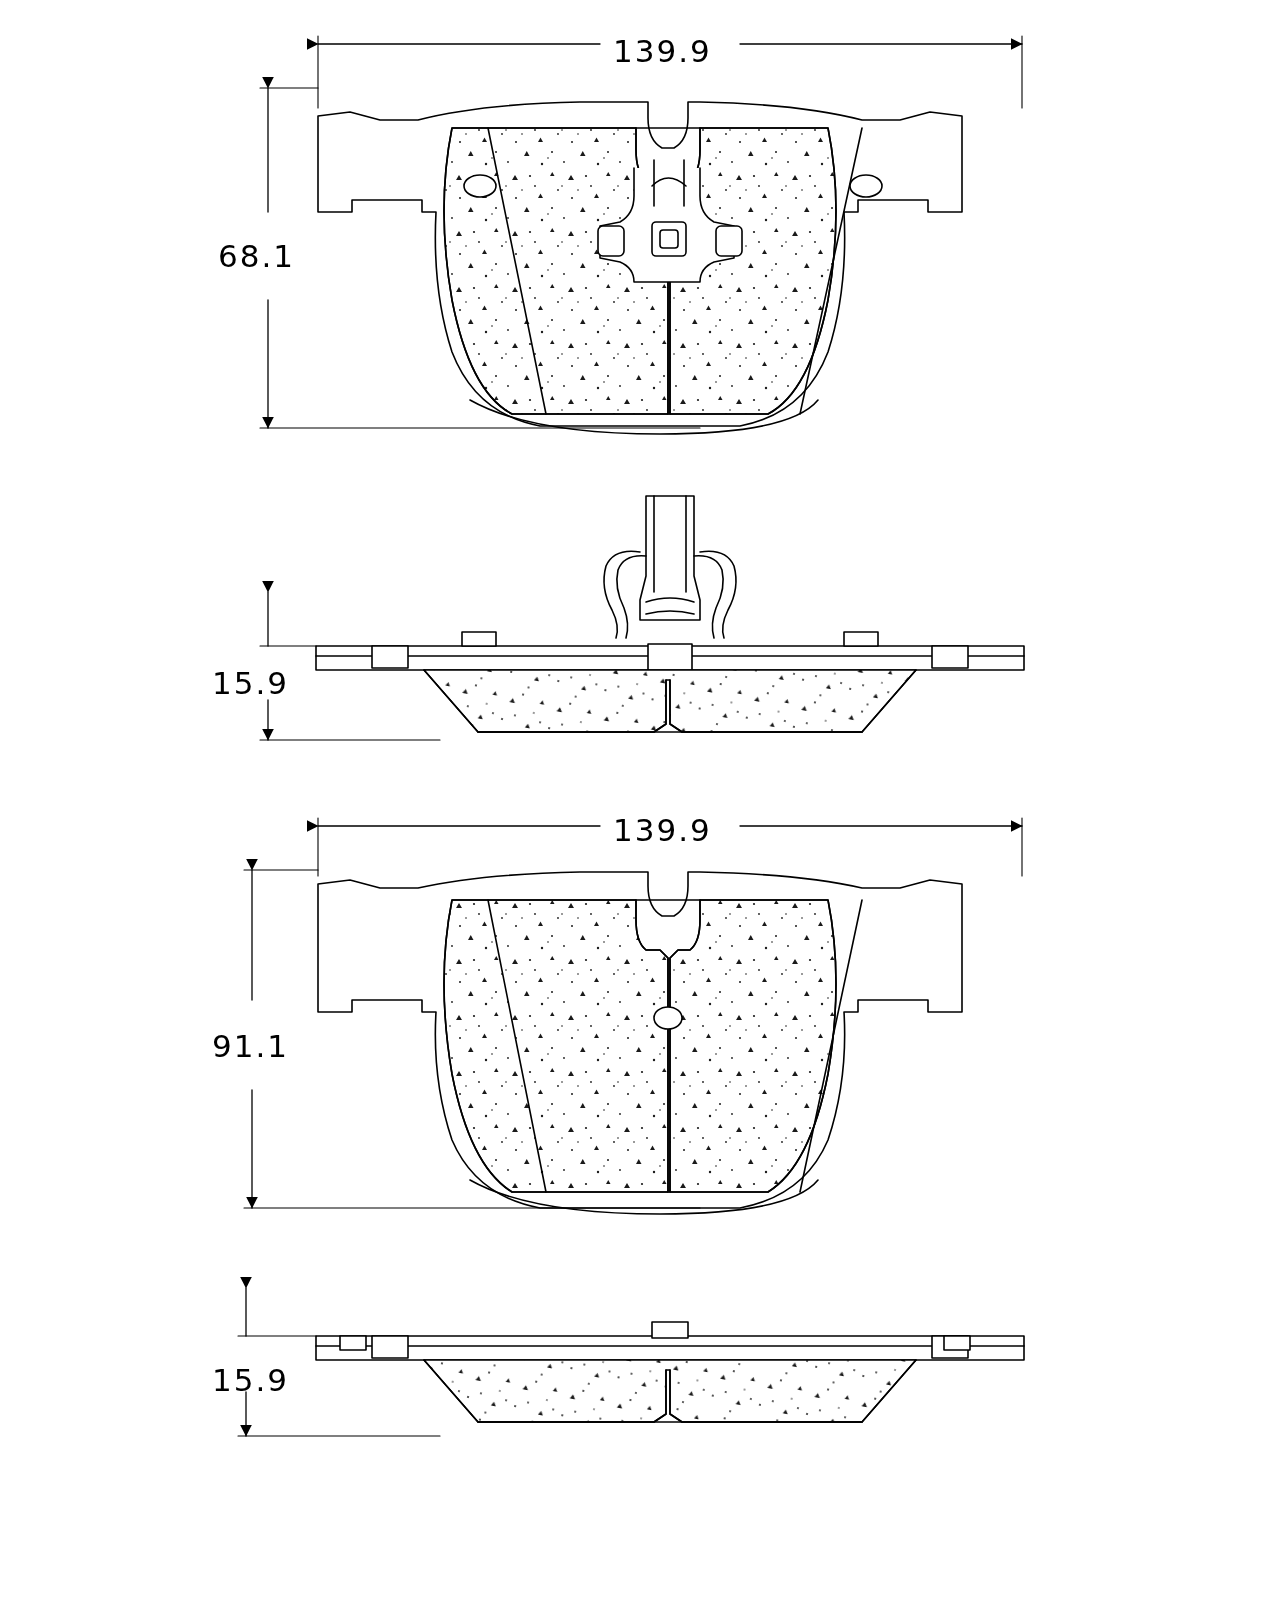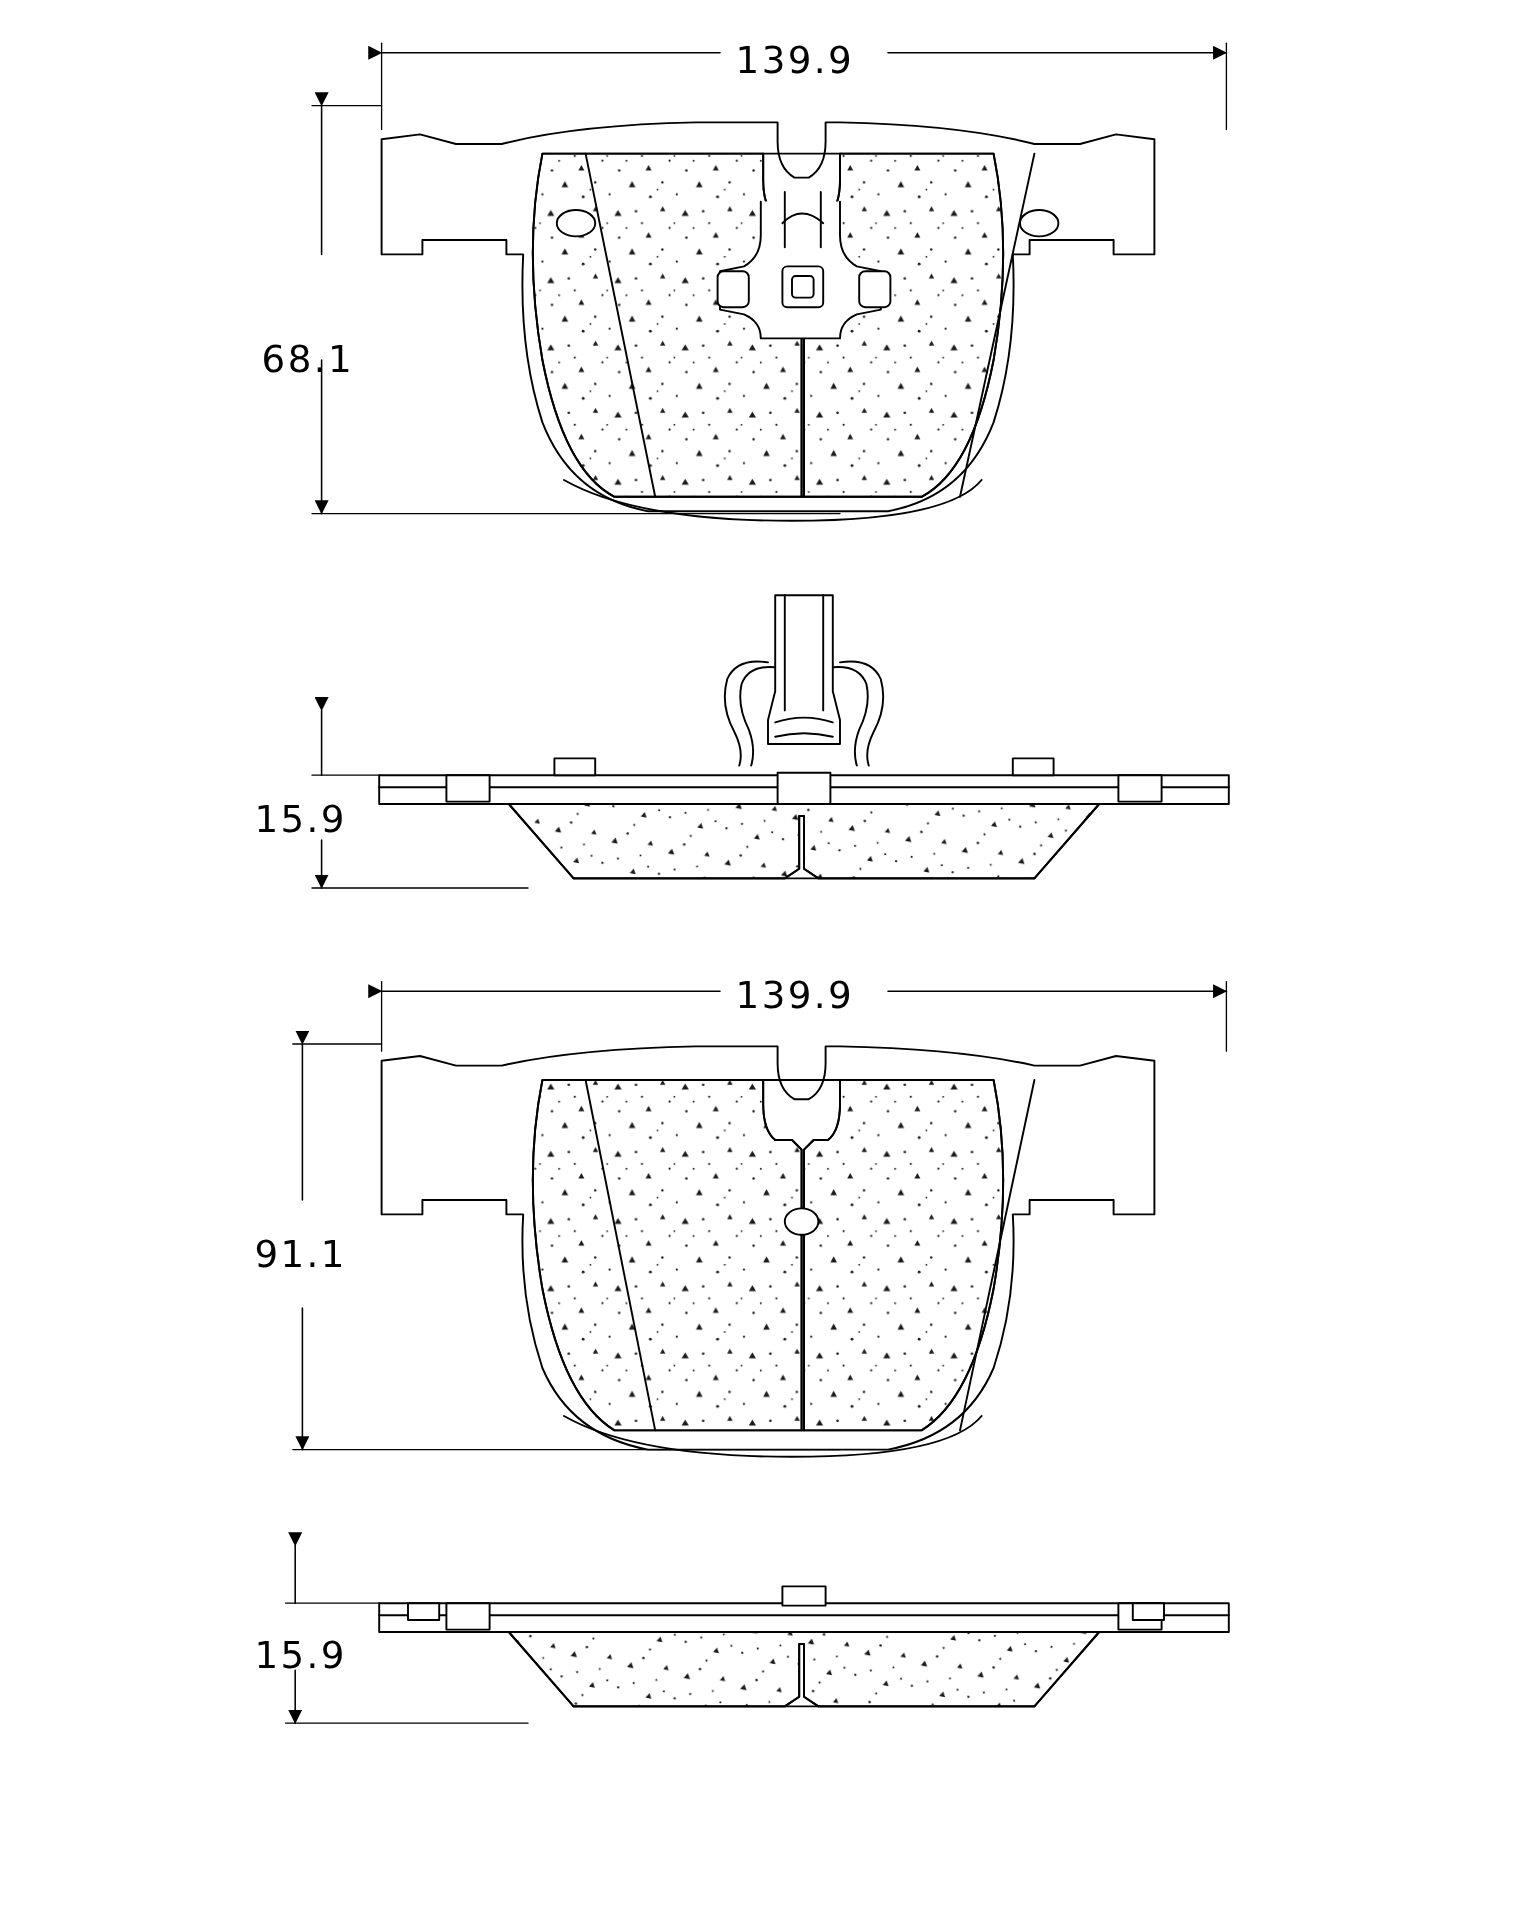--- a/index.html
+++ b/index.html
@@ -25,21 +25,21 @@
   .dim-label {
     position: absolute;
     font-family: "DejaVu Sans", sans-serif;
     font-size: 31px;
     letter-spacing: 2px;
     color: #000;
     white-space: nowrap;
   }
   
   #lbl-w1 { left: 613px;  top: 33px; }
-  #lbl-h1 { left: 218px;  top: 238px; margin-top: 44px; }
+  #lbl-h1 { left: 218px;  top: 238px; }
   #lbl-t1 { left: 212px;  top: 665px; }
   #lbl-w2 { left: 613px;  top: 812px; }
   #lbl-h2 { left: 212px;  top: 1028px; }
   #lbl-t2 { left: 212px;  top: 1362px; }
 </style>
 </head>
 <body>
 
 <div id="sheet">
 

